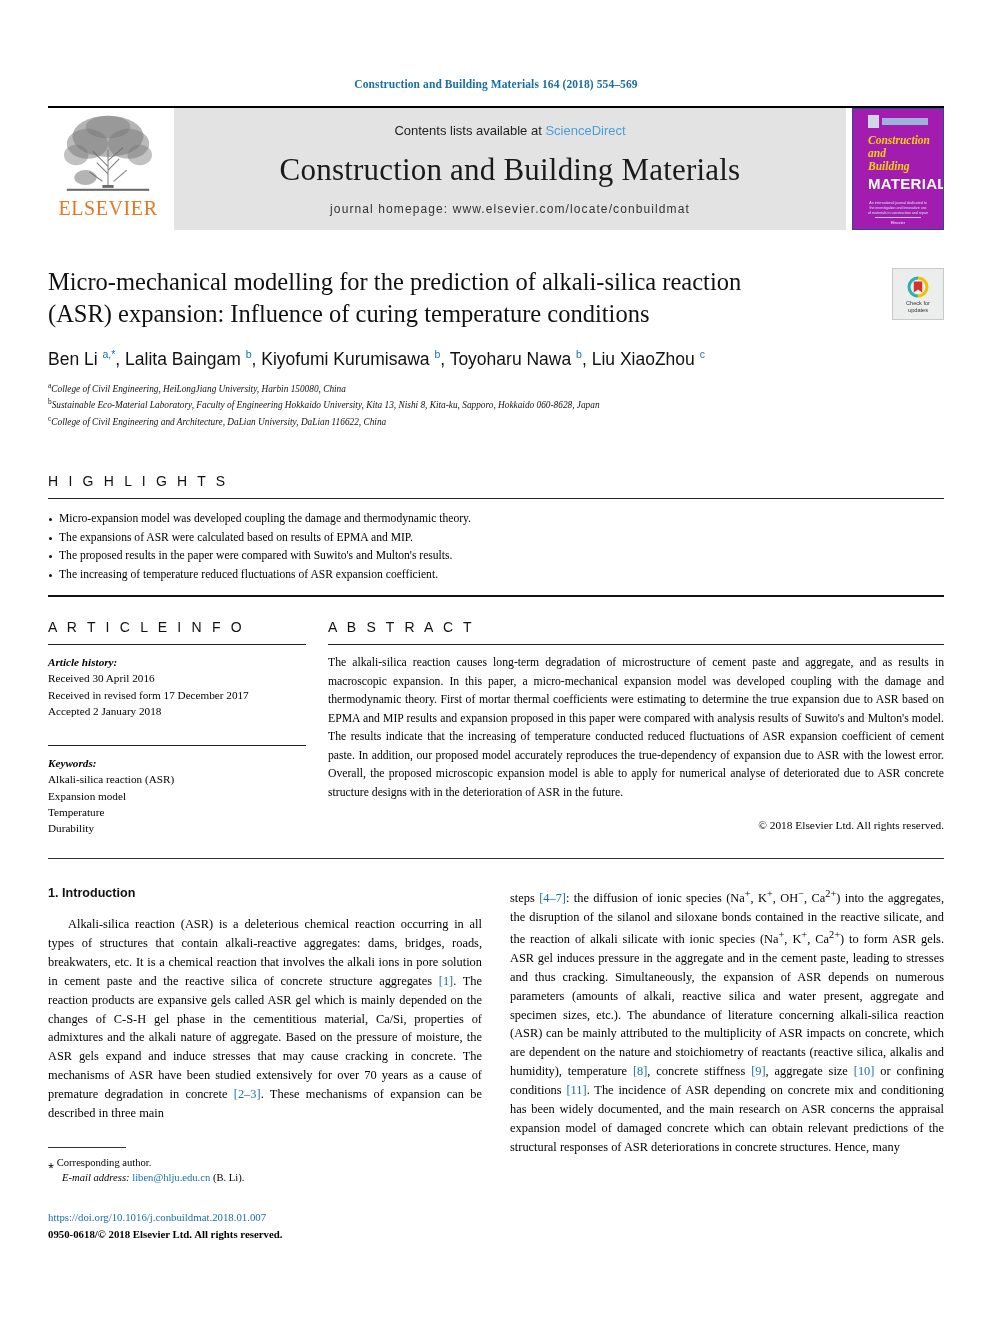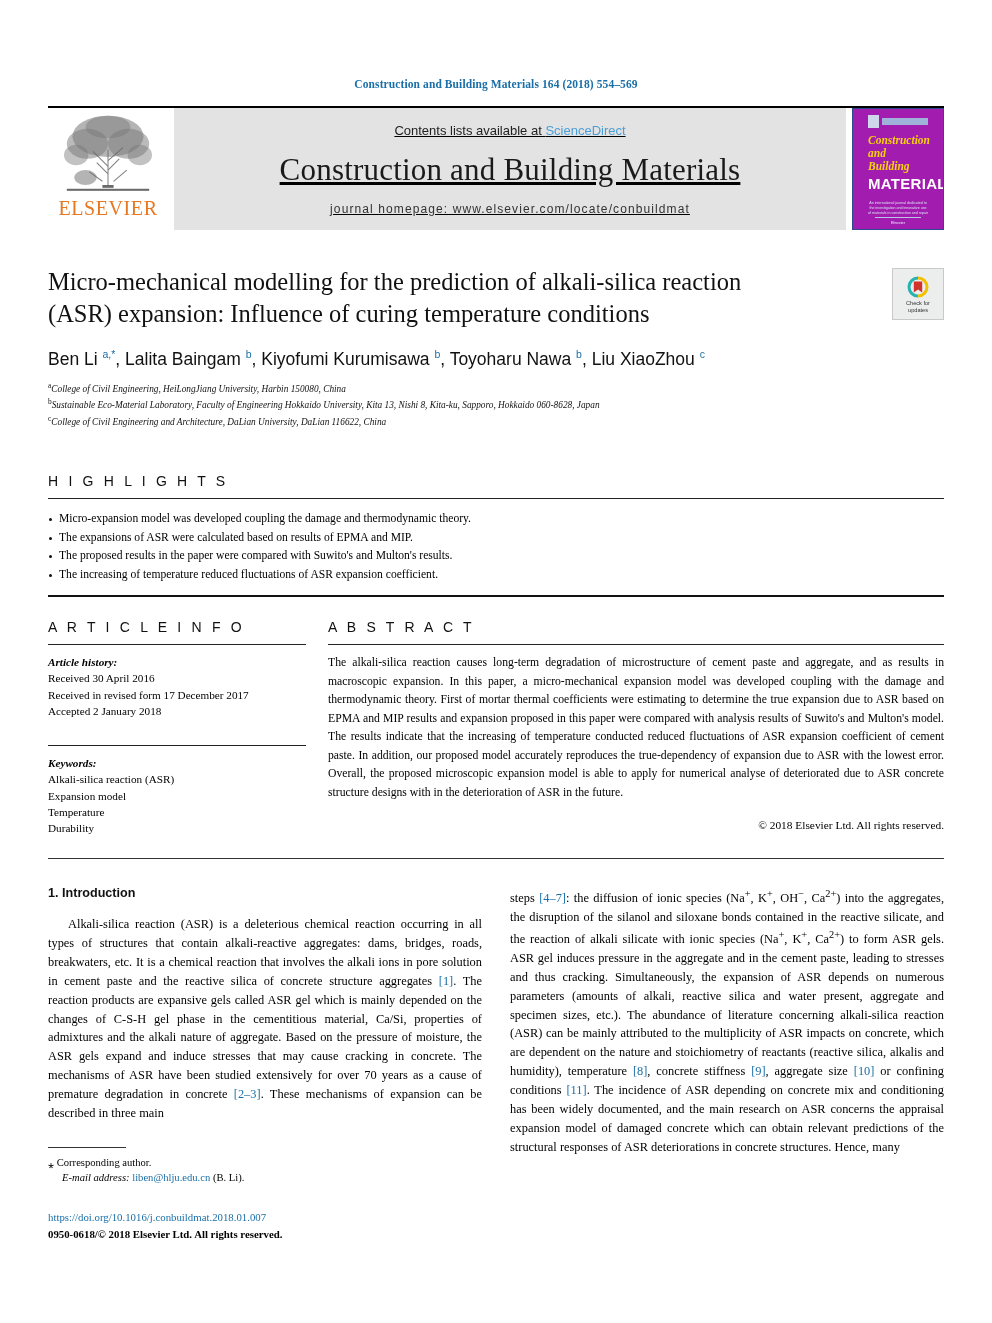--- a/index.html
+++ b/index.html
@@ -65,21 +65,20 @@
   }
   .journal-band {
     flex: 1 1 auto;
     background: #e3e3e3;
     display: flex;
     flex-direction: column;
     justify-content: center;
     align-items: center;
     margin-left: 6px;
     margin-right: 6px;
-    text-decoration: underline;
   }
   .contents-line {
     font-family: "Liberation Sans", sans-serif;
     font-size: 13px;
     color: #222;
     margin-bottom: 14px;
   }
   .contents-line .sd {
     color: #4a9fd8;
   }

